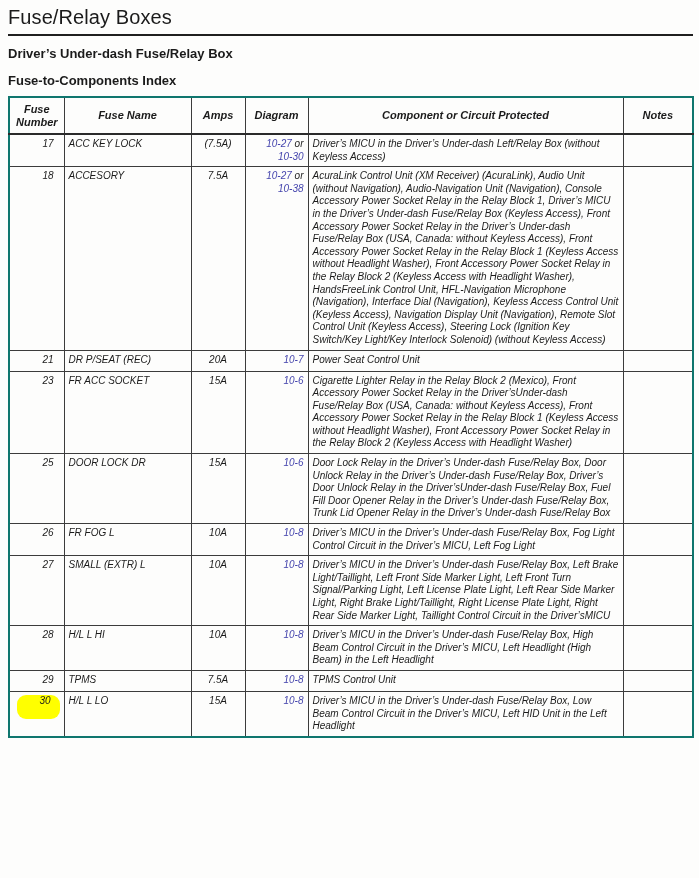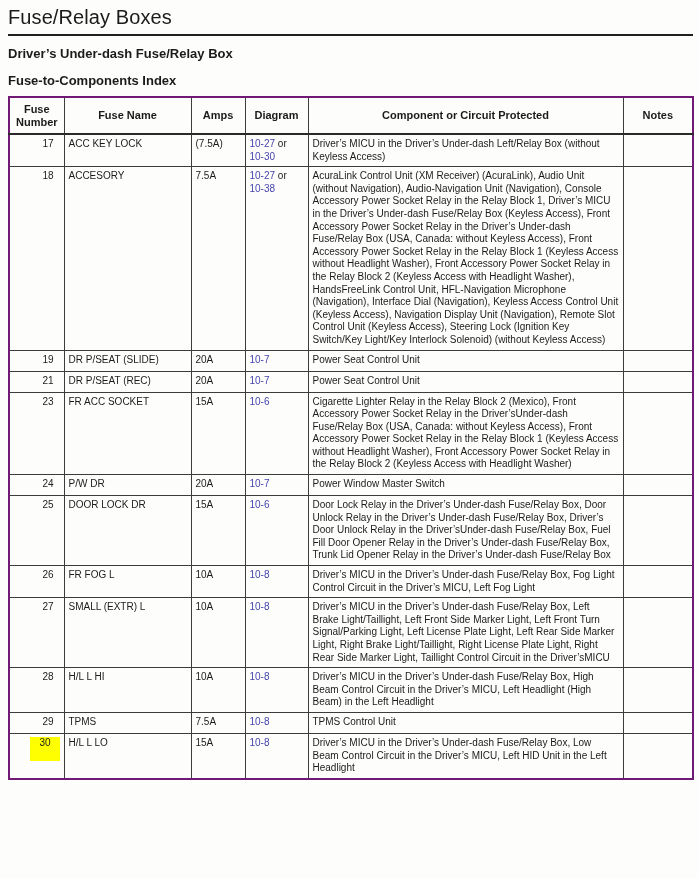--- a/index.html
+++ b/index.html
@@ -41,47 +41,48 @@
   }
   table.fuse-table col.c-num  { width: 55px; }
   table.fuse-table col.c-name { width: 127px; }
   table.fuse-table col.c-amps { width: 54px; }
   table.fuse-table col.c-diag { width: 63px; }
   table.fuse-table col.c-comp { width: 315px; }
   table.fuse-table col.c-note { width: 70px; }
   table.fuse-table, table.fuse-table th, table.fuse-table td {
     border: 1px solid #3c3c3c;
   }
-  table.fuse-table { border: 2px solid #701a75; }
+  table.fuse-table { border: 2px solid #0f766e; font-style: italic; }
   table.fuse-table th {
     font-size: 11px;
     font-weight: bold;
     text-align: center;
     vertical-align: middle;
     height: 37px;
     line-height: 13px;
     border-bottom: 2px solid #2a2a2a;
     padding: 2px;
   }
   table.fuse-table td {
     vertical-align: top;
     line-height: 12.6px;
     height: 21px;
     padding: 3px 4px;
   }
   td.cell-num  { text-align: right; }
   td.cell-name { padding-left: 8px; }
-  td.cell-amps { text-align: left; }
-  td.cell-diag { text-align: left; }
+  td.cell-amps { text-align: center; }
+  td.cell-diag { text-align: right; }
   td.cell-comp { padding: 3px 6px 4px 8px; }
   .numwrap { display: inline-block; padding: 0 6px; }
   .numwrap.highlight {
     background: #ffff00;
-    padding: 0 9px 11px 9px;
+    padding: 0 9px 11px 22px;
     margin-bottom: -11px;
+    border-radius: 9px;
   }
   .ref { color: #4545ad; }
 </style>
 </head>
 <body>
 
 <div class="page-title">Fuse/Relay Boxes</div>
 <div class="title-rule"></div>
 <div class="subtitle">Driver’s Under-dash Fuse/Relay Box</div>
 <div class="section-title">Fuse-to-Components Index</div>
@@ -116,49 +117,33 @@
   </tr>
       <tr>
     <td class="cell-num"><span class="numwrap">18</span></td>
     <td class="cell-name"><span>ACCESORY</span></td>
     <td class="cell-amps"><span>7.5A</span></td>
     <td class="cell-diag"><span><span class="ref">10-27</span><span> or </span><span class="ref">10-38</span></span></td>
     <td class="cell-comp"><span>AcuraLink Control Unit (XM Receiver) (AcuraLink), Audio Unit (without Navigation), Audio-Navigation Unit (Navigation), Console Accessory Power Socket Relay in the Relay Block 1, Driver’s MICU in the Driver’s Under-dash Fuse/Relay Box (Keyless Access), Front Accessory Power Socket Relay in the Driver’s Under-dash Fuse/Relay Box (USA, Canada: without Keyless Access), Front Accessory Power Socket Relay in the Relay Block 1 (Keyless Access without Headlight Washer), Front Accessory Power Socket Relay in the Relay Block 2 (Keyless Access with Headlight Washer), HandsFreeLink Control Unit, HFL-Navigation Microphone (Navigation), Interface Dial (Navigation), Keyless Access Control Unit (Keyless Access), Navigation Display Unit (Navigation), Remote Slot Control Unit (Keyless Access), Steering Lock (Ignition Key Switch/Key Light/Key Interlock Solenoid) (without Keyless Access)</span></td>
     <td class="cell-note"></td>
   </tr>
       <tr>
-    <td class="cell-num"><span class="numwrap">19</span></td>
-    <td class="cell-name"><span>DR P/SEAT (SLIDE)</span></td>
-    <td class="cell-amps"><span>20A</span></td>
-    <td class="cell-diag"><span><span class="ref">10-7</span></span></td>
-    <td class="cell-comp"><span>Power Seat Control Unit</span></td>
-    <td class="cell-note"></td>
-  </tr>
-      <tr>
     <td class="cell-num"><span class="numwrap">21</span></td>
     <td class="cell-name"><span>DR P/SEAT (REC)</span></td>
     <td class="cell-amps"><span>20A</span></td>
     <td class="cell-diag"><span><span class="ref">10-7</span></span></td>
     <td class="cell-comp"><span>Power Seat Control Unit</span></td>
     <td class="cell-note"></td>
   </tr>
       <tr>
     <td class="cell-num"><span class="numwrap">23</span></td>
     <td class="cell-name"><span>FR ACC SOCKET</span></td>
     <td class="cell-amps"><span>15A</span></td>
     <td class="cell-diag"><span><span class="ref">10-6</span></span></td>
     <td class="cell-comp"><span>Cigarette Lighter Relay in the Relay Block 2 (Mexico), Front Accessory Power Socket Relay in the Driver’sUnder-dash Fuse/Relay Box (USA, Canada: without Keyless Access), Front Accessory Power Socket Relay in the Relay Block 1 (Keyless Access without Headlight Washer), Front Accessory Power Socket Relay in the Relay Block 2 (Keyless Access with Headlight Washer)</span></td>
-    <td class="cell-note"></td>
-  </tr>
-      <tr>
-    <td class="cell-num"><span class="numwrap">24</span></td>
-    <td class="cell-name"><span>P/W DR</span></td>
-    <td class="cell-amps"><span>20A</span></td>
-    <td class="cell-diag"><span><span class="ref">10-7</span></span></td>
-    <td class="cell-comp"><span>Power Window Master Switch</span></td>
     <td class="cell-note"></td>
   </tr>
       <tr>
     <td class="cell-num"><span class="numwrap">25</span></td>
     <td class="cell-name"><span>DOOR LOCK DR</span></td>
     <td class="cell-amps"><span>15A</span></td>
     <td class="cell-diag"><span><span class="ref">10-6</span></span></td>
     <td class="cell-comp"><span>Door Lock Relay in the Driver’s Under-dash Fuse/Relay Box, Door Unlock Relay in the Driver’s Under-dash Fuse/Relay Box, Driver’s Door Unlock Relay in the Driver’sUnder-dash Fuse/Relay Box, Fuel Fill Door Opener Relay in the Driver’s Under-dash Fuse/Relay Box, Trunk Lid Opener Relay in the Driver’s Under-dash Fuse/Relay Box</span></td>
     <td class="cell-note"></td>
   </tr>

